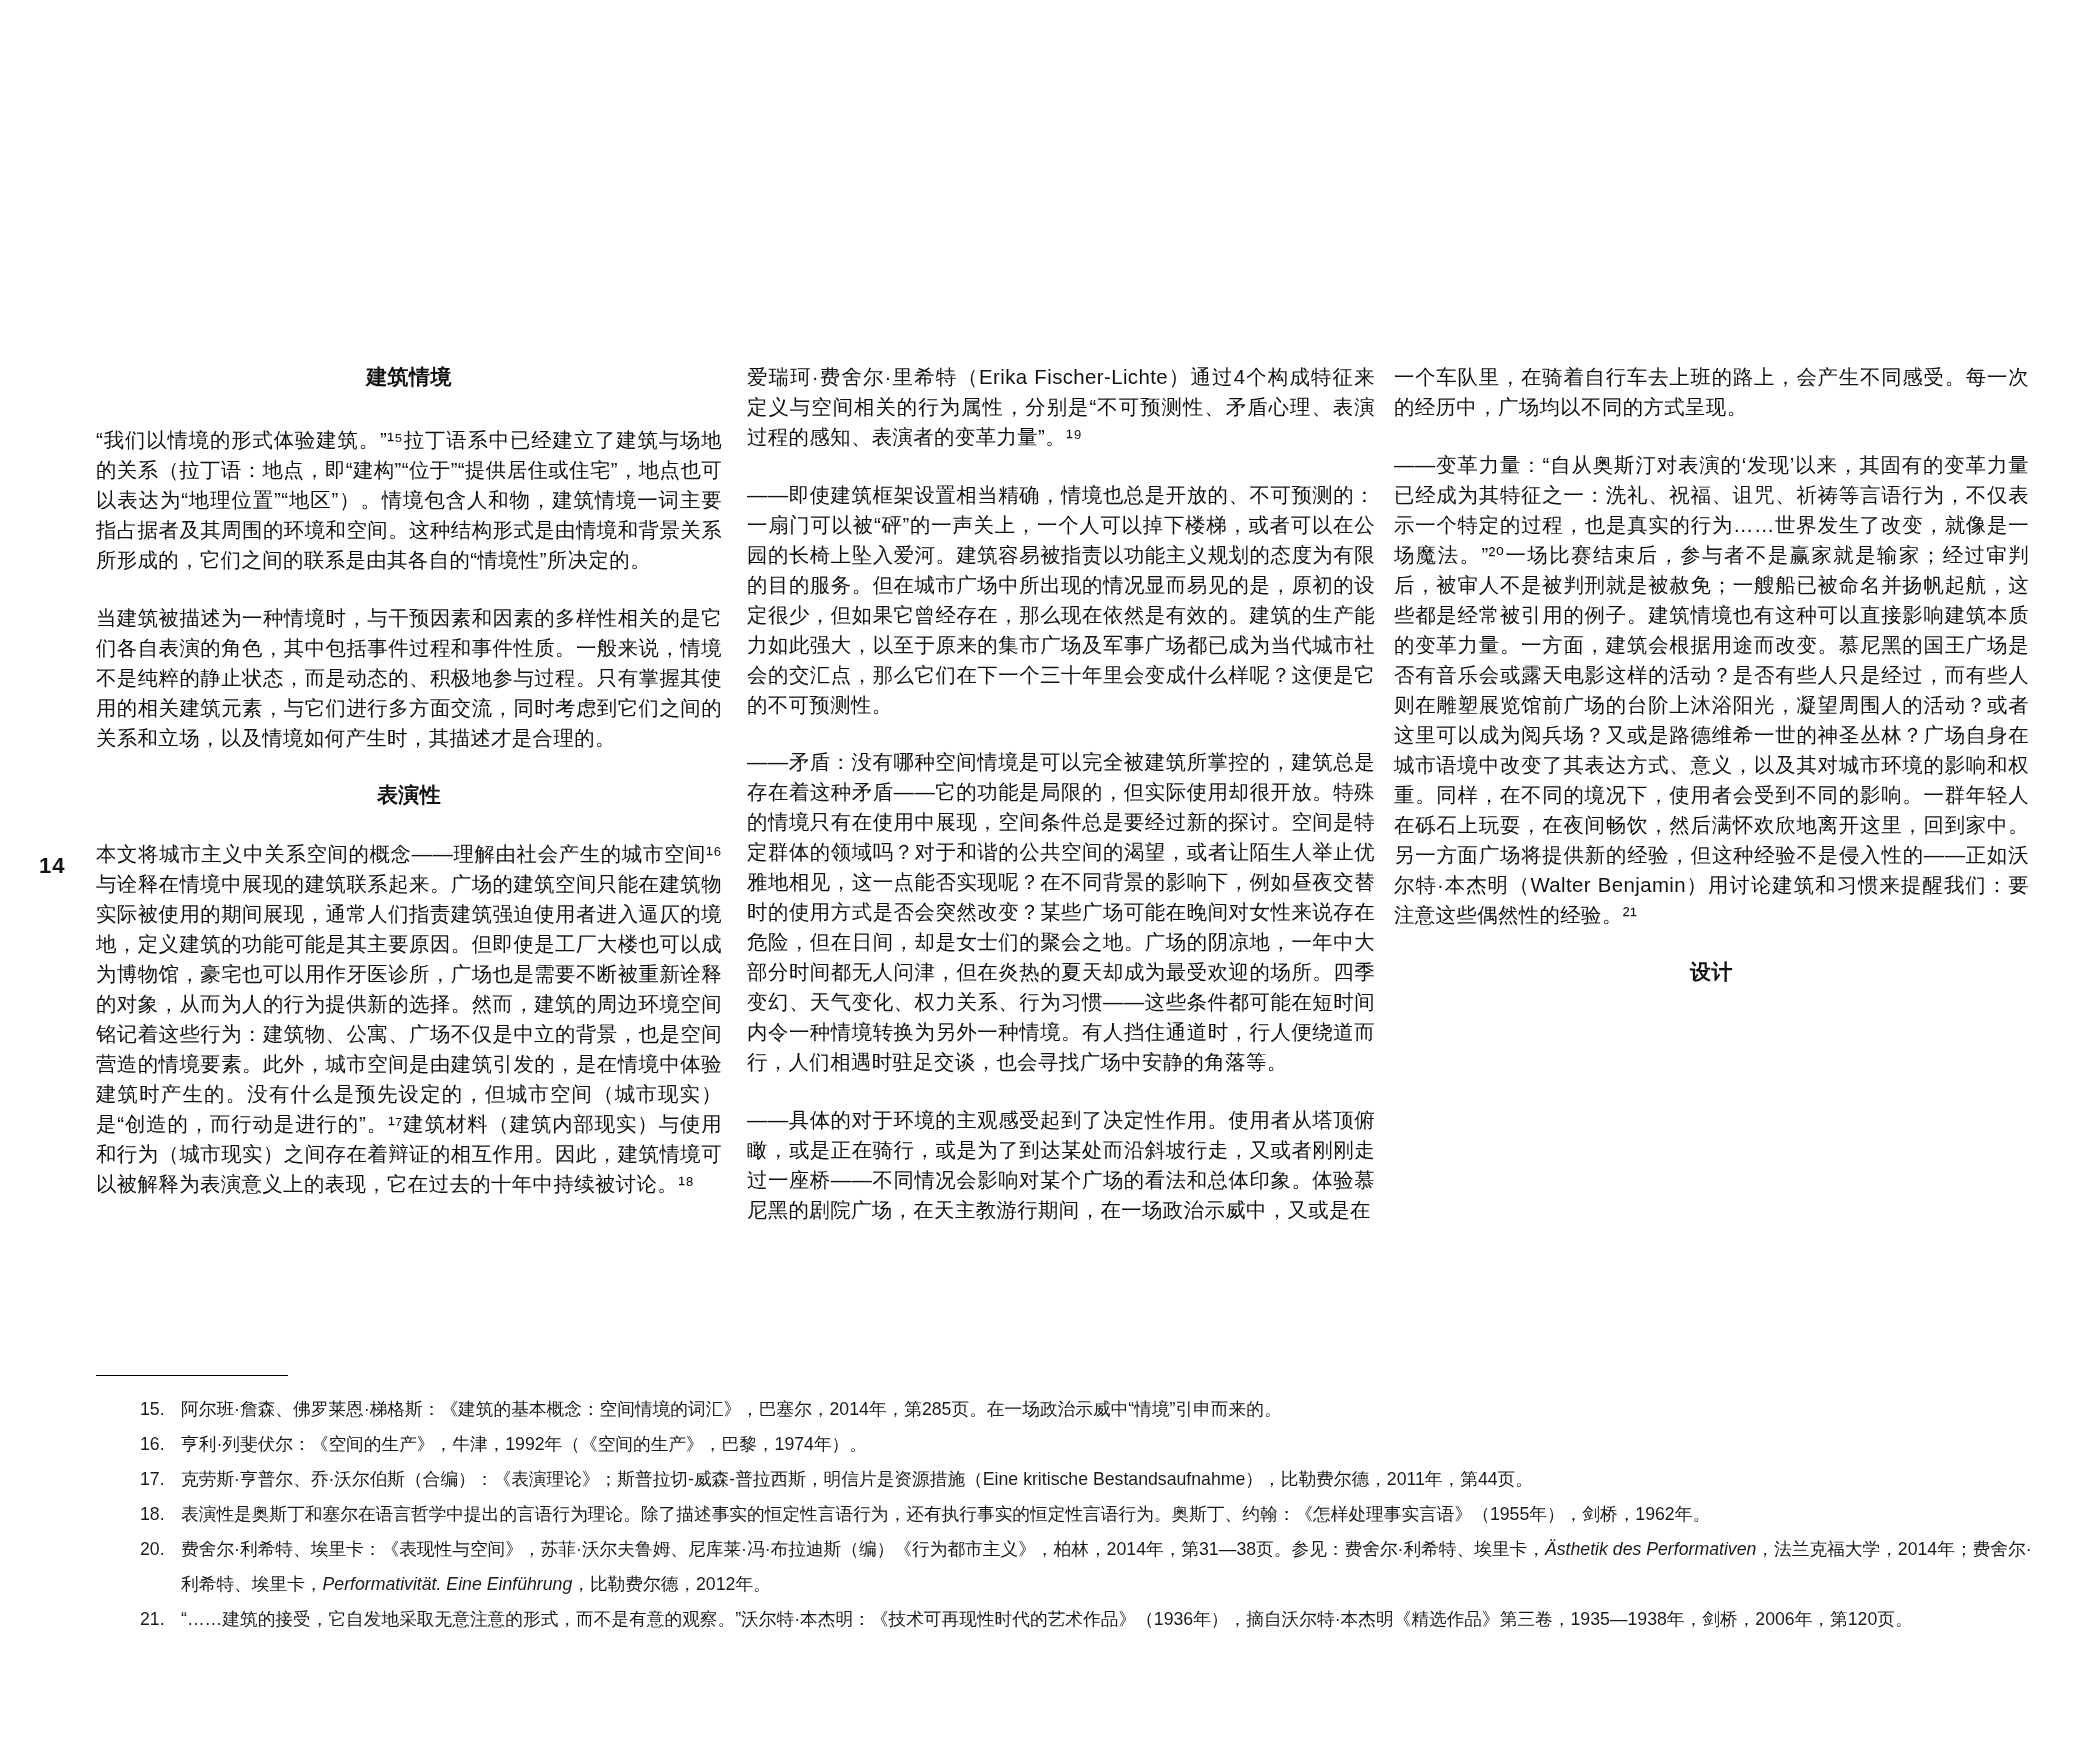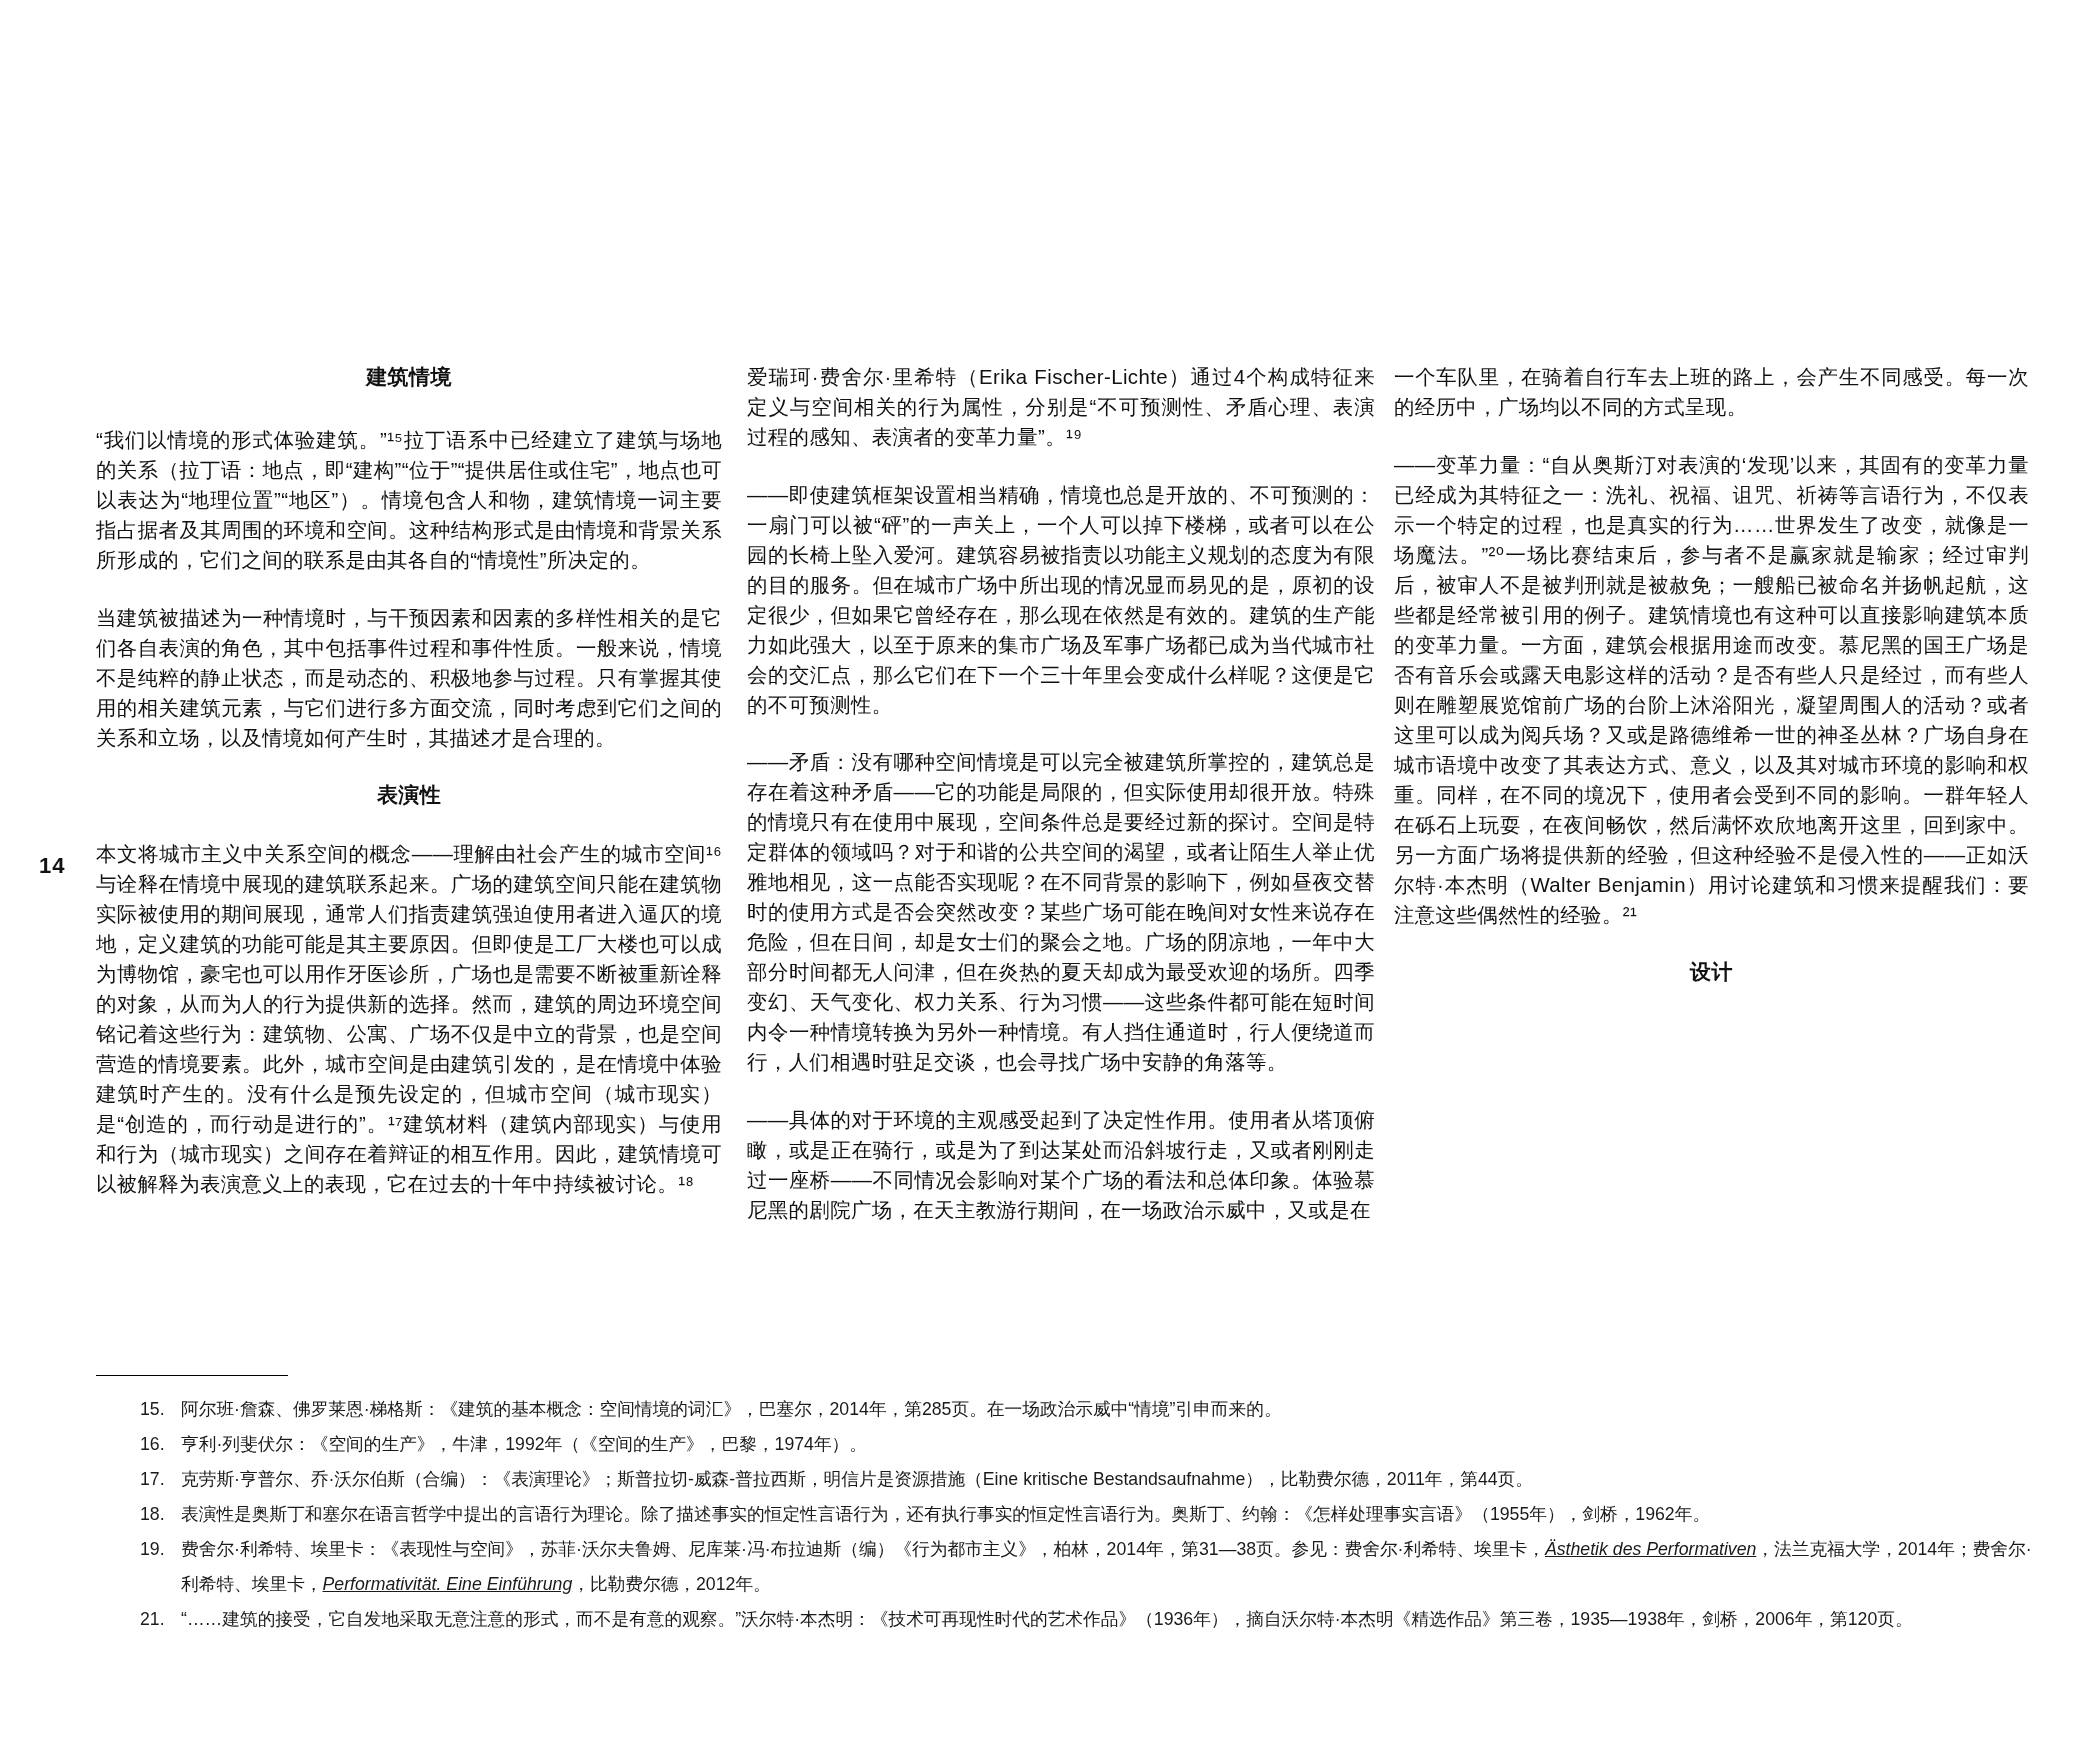--- a/index.html
+++ b/index.html
@@ -56,21 +56,21 @@
   }
   .fn {
     display: flex;
     font-size: 17.7px;
     line-height: 35px;
     color: #1a1a1a;
     margin-left: 44px;
   }
   .fn-num { flex: 0 0 41px; }
   .fn-text { flex: 1 1 auto; text-align: left; }
-  .fn-text .i { font-style: italic; text-decoration: underline; }
+  .fn-text .i { font-style: italic; }
 </style>
 </head>
 <body>
 
 <div class="page">
 
   <div class="page-num">14</div>
 
   <section class="col col1">
     <h2>建筑情境</h2>
@@ -105,21 +105,21 @@
     </div>
     <div class="fn">
       <span class="fn-num">17.</span>
       <span class="fn-text"><span>克劳斯·亨普尔、乔·沃尔伯斯（合编）：《表演理论》；斯普拉切-威森-普拉西斯，明信片是资源措施（Eine kritische Bestandsaufnahme），比勒费尔德，2011年，第44页。</span></span>
     </div>
     <div class="fn">
       <span class="fn-num">18.</span>
       <span class="fn-text"><span>表演性是奥斯丁和塞尔在语言哲学中提出的言语行为理论。除了描述事实的恒定性言语行为，还有执行事实的恒定性言语行为。奥斯丁、约翰：《怎样处理事实言语》（1955年），剑桥，1962年。</span></span>
     </div>
     <div class="fn">
-      <span class="fn-num">19.</span>
+      <span class="fn-num">20.</span>
       <span class="fn-text"><span>费舍尔·利希特、埃里卡：《表现性与空间》，苏菲·沃尔夫鲁姆、尼库莱·冯·布拉迪斯（编）《行为都市主义》，柏林，2014年，第31—38页。参见：费舍尔·利希特、埃里卡，</span><span class="i">Ästhetik des Performativen</span><span>，法兰克福大学，2014年；费舍尔·利希特、埃里卡，</span><span class="i">Performativität. Eine Einführung</span><span>，比勒费尔德，2012年。</span></span>
     </div>
     <div class="fn">
       <span class="fn-num">21.</span>
       <span class="fn-text"><span>“……建筑的接受，它自发地采取无意注意的形式，而不是有意的观察。”沃尔特·本杰明：《技术可再现性时代的艺术作品》（1936年），摘自沃尔特·本杰明《精选作品》第三卷，1935—1938年，剑桥，2006年，第120页。</span></span>
     </div>
   </footer>
 
 </div>
 

